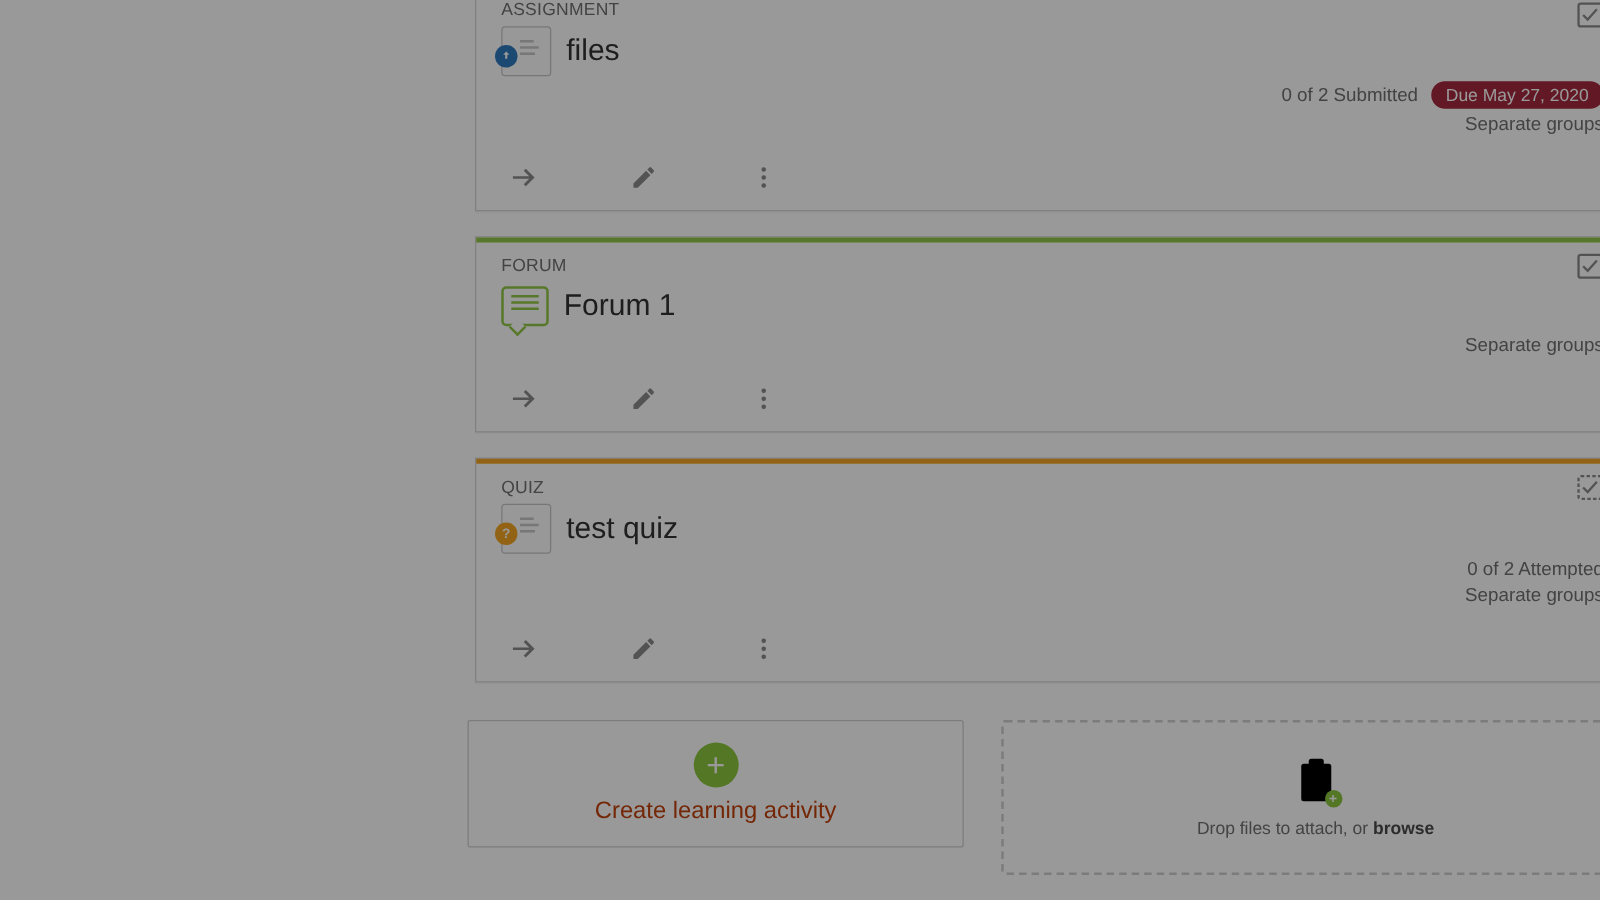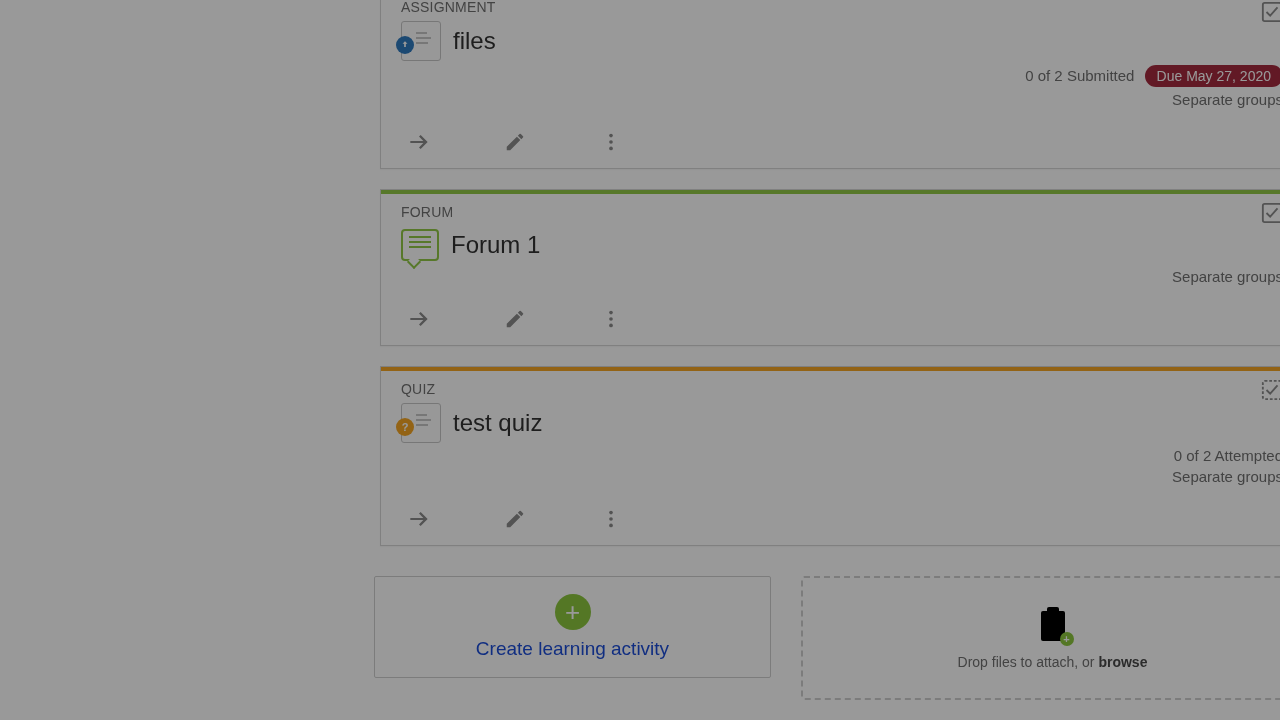--- a/index.html
+++ b/index.html
@@ -28,21 +28,21 @@
   .meta{text-align:right;font-size:15px;color:#707070;margin-top:4px}
   .meta-line{margin-bottom:4px}
   .due-pill{display:inline-block;background:#a42a3e;color:#fff;border-radius:14px;padding:3px 12px;font-size:14px;margin-left:6px}
   .actions{display:flex;align-items:center;padding:4px 20px 8px 20px;gap:60px}
   .action-btn{width:36px;height:36px;display:flex;align-items:center;justify-content:center;cursor:pointer}
   .action-btn svg{fill:#8a8a8a}
   .check-icon{position:absolute;right:20px;top:12px}
   .bottom-row{display:flex;gap:30px;margin-top:30px}
   .create-box{flex:0 0 395px;border:1px solid #cfcfcf;background:#fff;border-radius:2px;height:100px;display:flex;flex-direction:column;align-items:center;justify-content:center;cursor:pointer}
   .plus-circle{width:36px;height:36px;border-radius:50%;background:#8cc63f;color:#fff;display:flex;align-items:center;justify-content:center;font-size:26px;line-height:1;margin-bottom:8px}
-  .create-label{font-size:19px;color:#1d4ed8}
+  .create-label{font-size:19px;color:#c2410c}
   .drop-box{flex:1;border:2px dashed #cfcfcf;border-radius:3px;min-height:120px;display:flex;flex-direction:column;align-items:center;justify-content:center;color:#707070}
   .drop-label{font-size:14px;margin-top:10px}
   .drop-label b{font-weight:600;color:#4a4a4a}
   .clip-plus{width:14px;height:14px;border-radius:50%;background:#8cc63f;color:#fff;font-size:11px;display:flex;align-items:center;justify-content:center;position:absolute;right:-4px;bottom:-2px;font-weight:bold}
   .clip-wrap{position:relative;width:34px;height:38px}
   .scrim{position:absolute;inset:0;background:rgba(0,0,0,.4);pointer-events:none}
   .card.cutoff{margin-top:-12px}
 </style>
 </head>
 <body>

